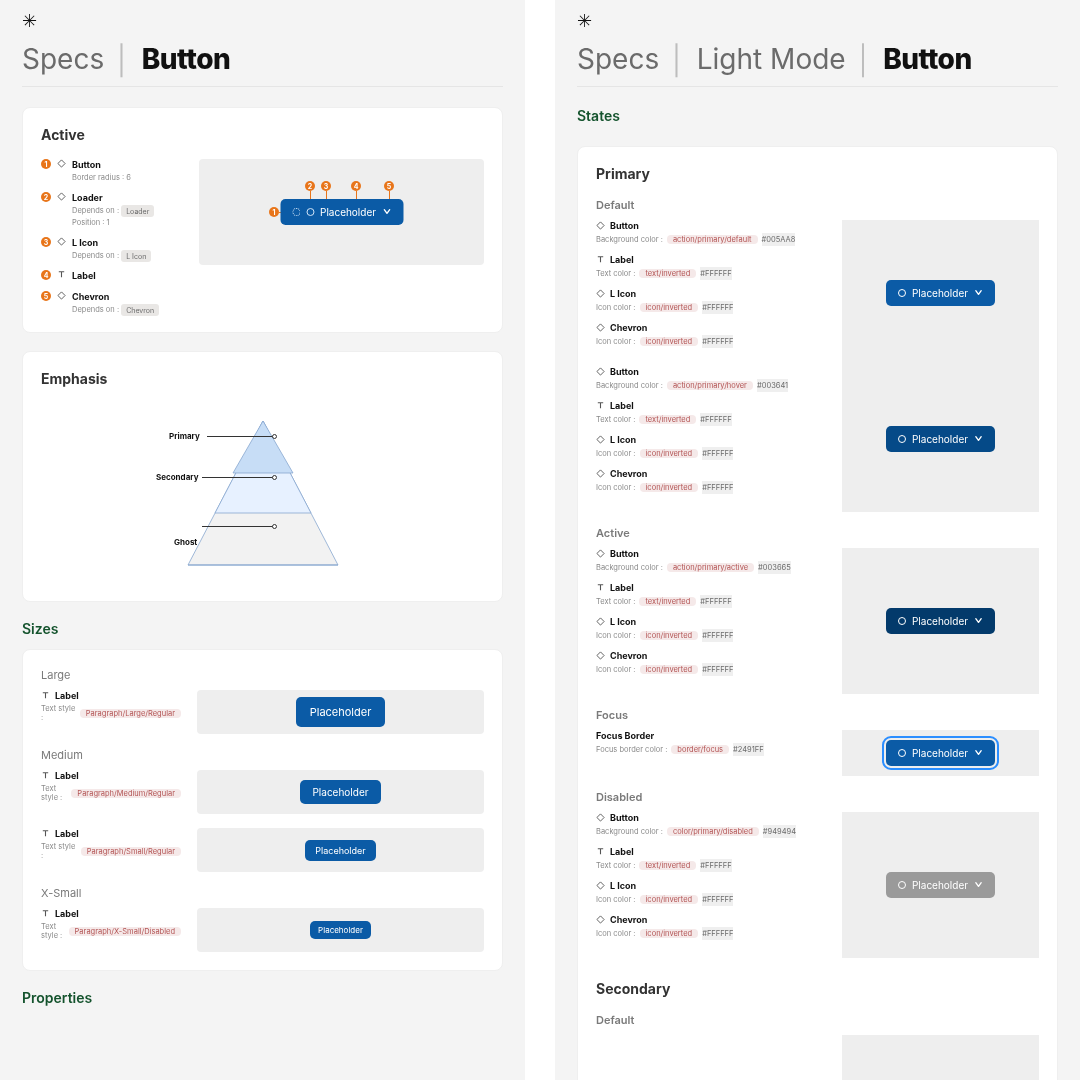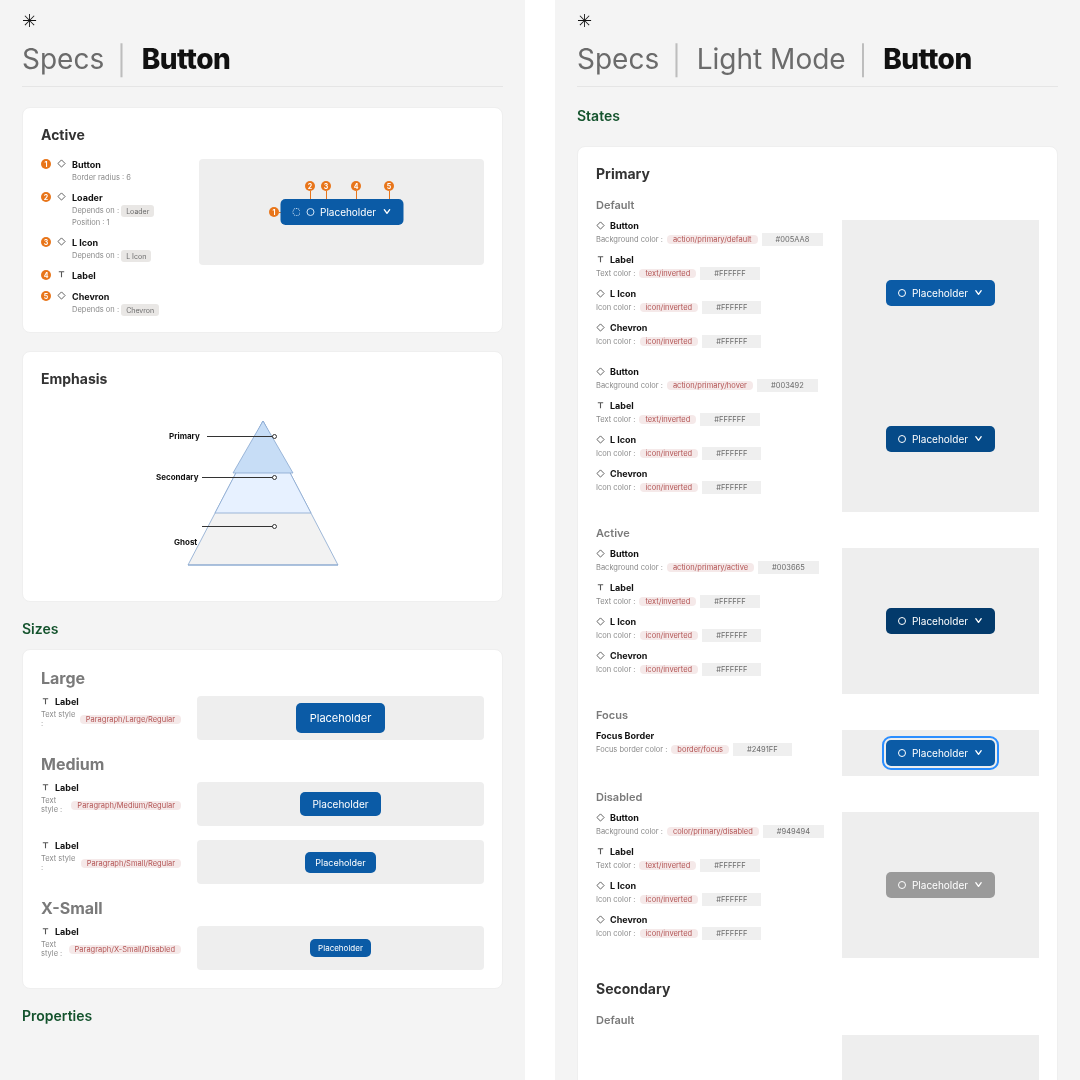--- a/index.html
+++ b/index.html
@@ -56,29 +56,29 @@
   .callout .line-v{width:1px;height:12px;background:var(--badge)}
   .callout-h{position:absolute;display:flex;align-items:center}
   .callout-h .dot{width:10px;height:10px;border-radius:50%;background:var(--badge);color:#fff;font-size:7px;display:flex;align-items:center;justify-content:center;font-weight:700}
   .callout-h .line-h{height:1px;width:14px;background:var(--badge)}
   .emph-canvas{position:relative;height:180px;display:flex;align-items:center;justify-content:center}
   .emph-canvas svg{width:220px;height:160px}
   .emph-label{position:absolute;font-size:8px;font-weight:700}
   .emph-line{position:absolute;height:1px;background:#333}
   .emph-dot{position:absolute;width:5px;height:5px;border-radius:50%;border:1px solid #333;background:#fff}
   .sizes-row{margin-bottom:14px}
-  .sizes-row h4{margin:0 0 8px 0;font-size:16px;color:#7a7a7a;font-weight:700}
+  .sizes-row h4{margin:0 0 8px 0;font-size:11px;color:#7a7a7a;font-weight:400}
   .sizes-flex{display:flex;gap:16px;align-items:flex-start}
   .sizes-meta{width:140px;font-size:9px}
   .meta-line{display:flex;align-items:center;gap:5px;margin-bottom:3px}
   .meta-label{font-weight:700;font-size:9px}
   .meta-kv{font-size:7.5px;color:var(--muted2);display:flex;gap:4px;align-items:center}
   .chip{background:var(--chip-bg);color:var(--chip-fg);font-size:7.5px;padding:0 6px;border-radius:4px;white-space:nowrap}
   .chip-mini{background:#e9e7e5;color:#6b6b6b;font-size:7px;padding:1.5px 5px;border-radius:3px}
-  .chip-hex{background:var(--chip2-bg);color:var(--chip2-fg);font-size:7.5px;padding:2px 14px;border-radius:0}
+  .chip-hex{background:var(--chip2-bg);color:var(--chip2-fg);font-size:7.5px;padding:2px 0;border-radius:0}
   .swatch{background:var(--swatch);border-radius:4px;flex:1;height:44px;display:flex;align-items:center;justify-content:center}
   .demo-btn{background:var(--primary);color:#fff;border-radius:5px;display:flex;align-items:center;gap:5px;justify-content:center}
   .demo-btn.dl{padding:8px 14px;font-size:11px}
   .demo-btn.dm{padding:6px 12px;font-size:10px}
   .demo-btn.ds{padding:5px 10px;font-size:9px}
   .demo-btn.dxs{padding:4px 8px;font-size:8px}
   .states-block h4{font-size:11px;color:#7a7a7a;margin:14px 0 8px 0;font-weight:600}
   .states-flex{display:flex;gap:16px;align-items:flex-start}
   .state-meta{width:230px;font-size:9px}
   .state-meta .row{margin-bottom:8px}
@@ -447,21 +447,21 @@
                 <span class="diamond">
                   <svg>
                     <use href="#sym-diamond"></use>
                   </svg>
                 </span>
                 <span class="name">Button</span>
               </div>
     <div class="kv">
                 <span>Background color :</span>
                 <span class="chip">action/primary/hover</span>
-                <span class="chip-hex">#003492</span>
+                <span class="chip-hex">#003641</span>
               </div>
   </div>
             <div class="row">
     <div class="head">
                 <span class="text-t">
                   <svg>
                     <use href="#sym-text"></use>
                   </svg>
                 </span>
                 <span class="name">Label</span>

